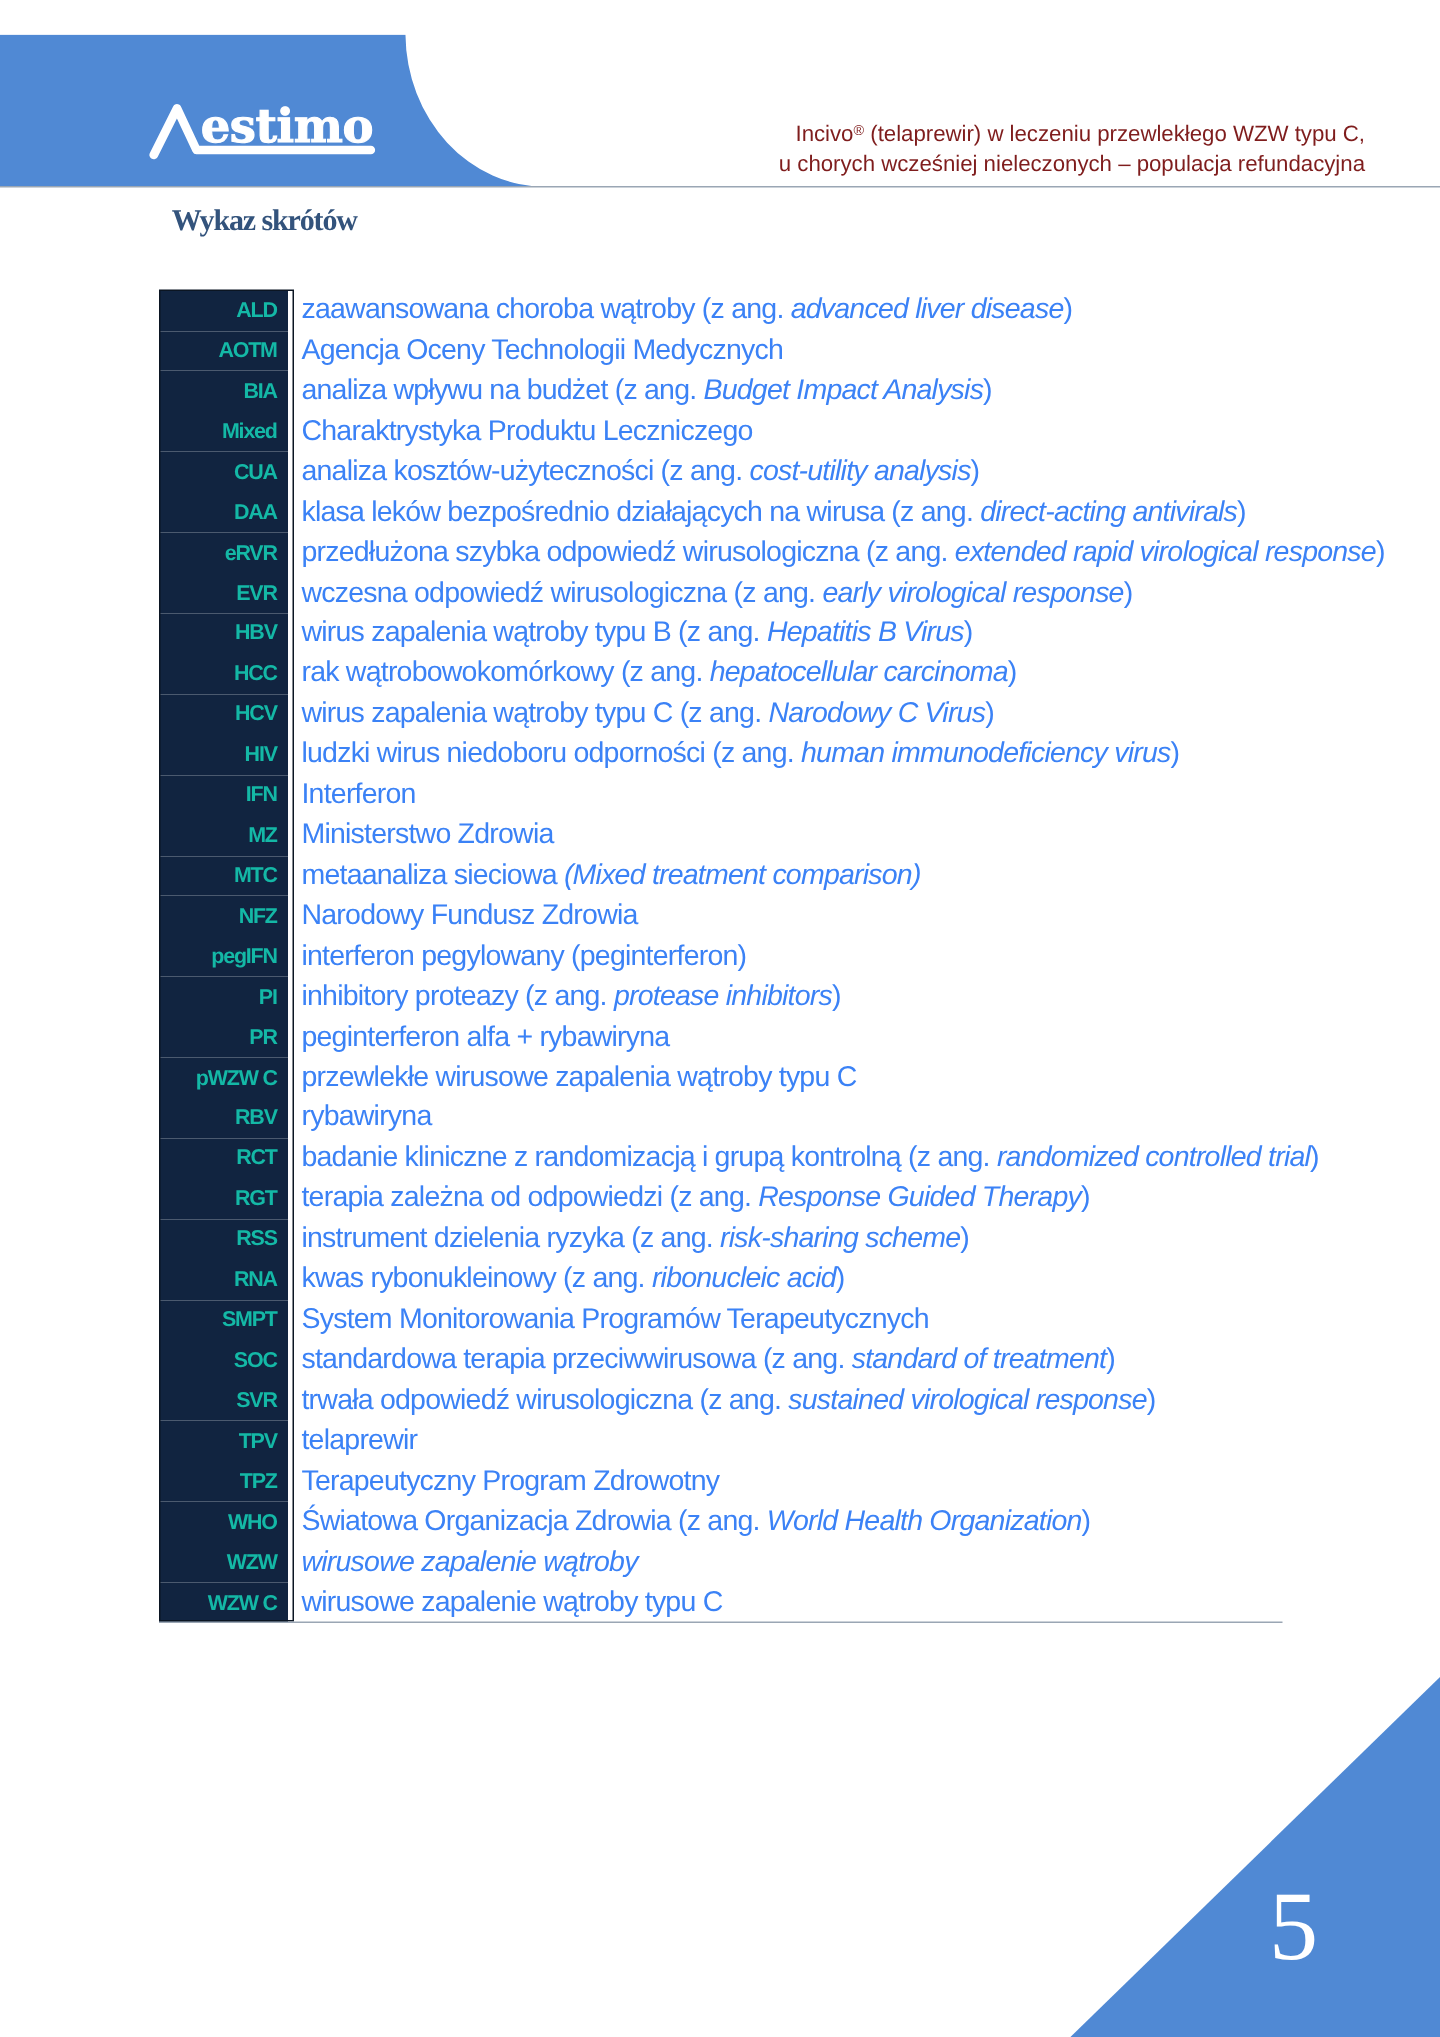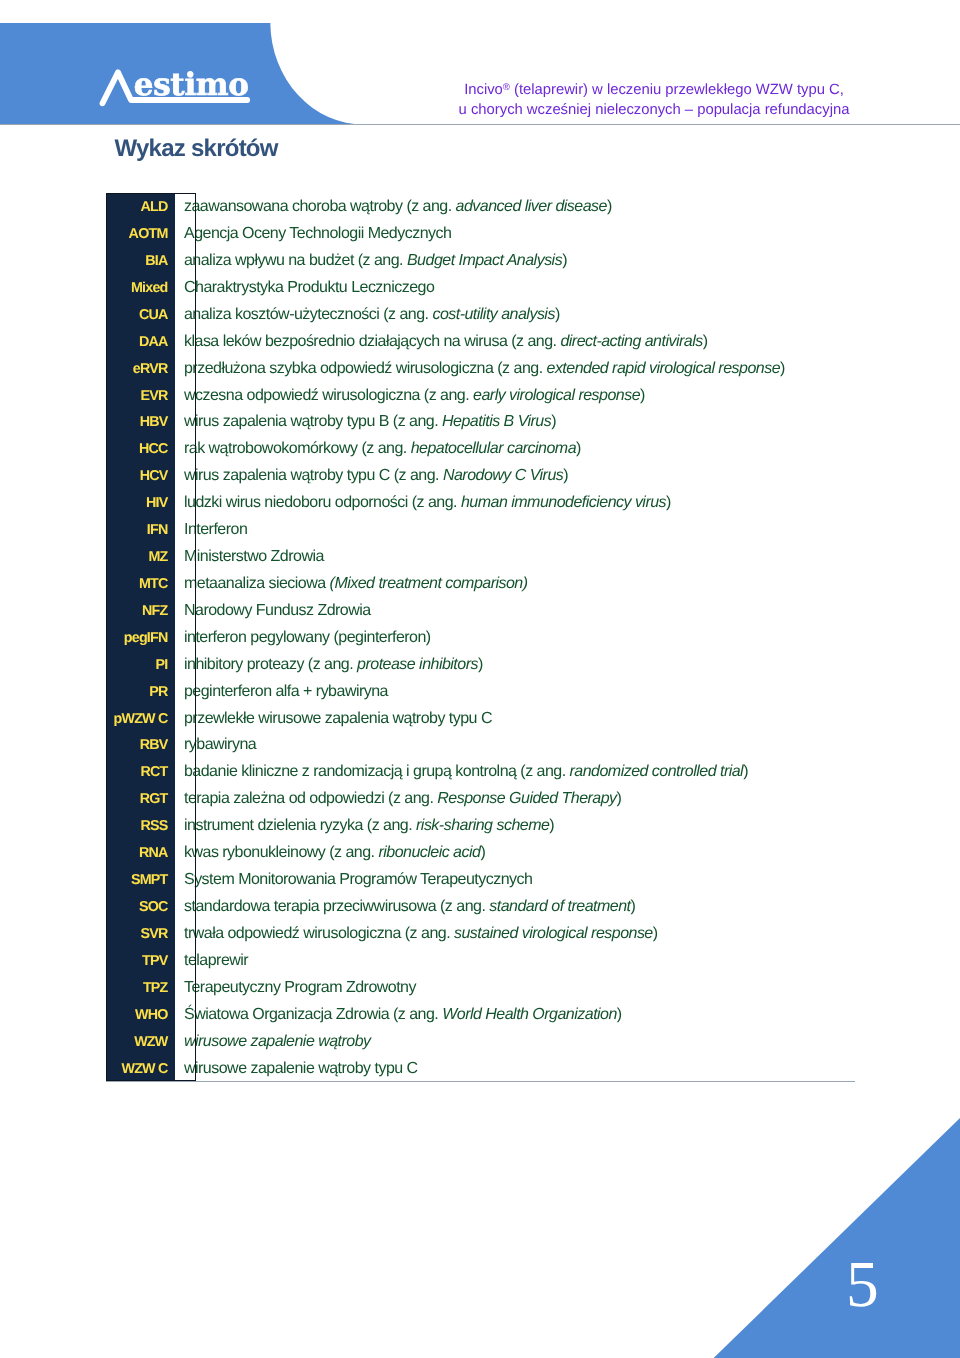--- a/index.html
+++ b/index.html
@@ -25,61 +25,61 @@
     background: #9aa6b4;
   }
 
   .logo {
     position: absolute; left: 98px; top: 40px; width: 160px; height: 46px;
   }
   .logo svg { display: block; }
 
   .hdr-title {
     position: absolute; left: 398px; top: 55.2px; width: 512px;
-    text-align: center;
-    color: #6d28d9;
+    text-align: right;
+    color: #7f1d1d;
     font-size: 14.85px;
     letter-spacing: -0.02px;
     line-height: 19.6px;
     font-family: "Liberation Sans", sans-serif;
   }
   .hdr-title sup { font-size: 9.6px; vertical-align: 3.9px; }
 
   
   .page-title {
     position: absolute; left: 114.5px; top: 114px;
     color: #33537c;
-    font-family: Liberation Sans, sans-serif;
+    font-family: Liberation Serif, serif;
     font-weight: bold;
-    font-size: 24px;
+    font-size: 20px;
     letter-spacing: -0.75px;
     line-height: 1;
   }
 
   
   .abbr-table {
     position: absolute; left: 105.8px; top: 170.6px;
     border-collapse: collapse;
   }
   .abbr-table td { padding: 0; vertical-align: middle; }
   .abbr-table tr { height: 26.93px; }
   td.k {
-    width: 69px;
+    width: 86px;
     background: #112440;
-    color: #fde047;
+    color: #14b8a6;
     font-weight: bold;
     font-size: 14.3px;
     letter-spacing: -0.8px;
     text-align: right;
     padding-right: 7.3px;
     box-sizing: border-box;
   }
   td.v {
-    color: #14532d;
-    font-size: 16px;
+    color: #3b82f6;
+    font-size: 19px;
     letter-spacing: -0.52px;
     padding-left: 9.2px;
     white-space: nowrap;
   }
   td.v i { font-style: italic; }
 
   .key-border {
     position: absolute; left: 105.8px; top: 170.2px;
     width: 90.6px; height: 887.6px;
     border: 1.1px solid #0b1522;

